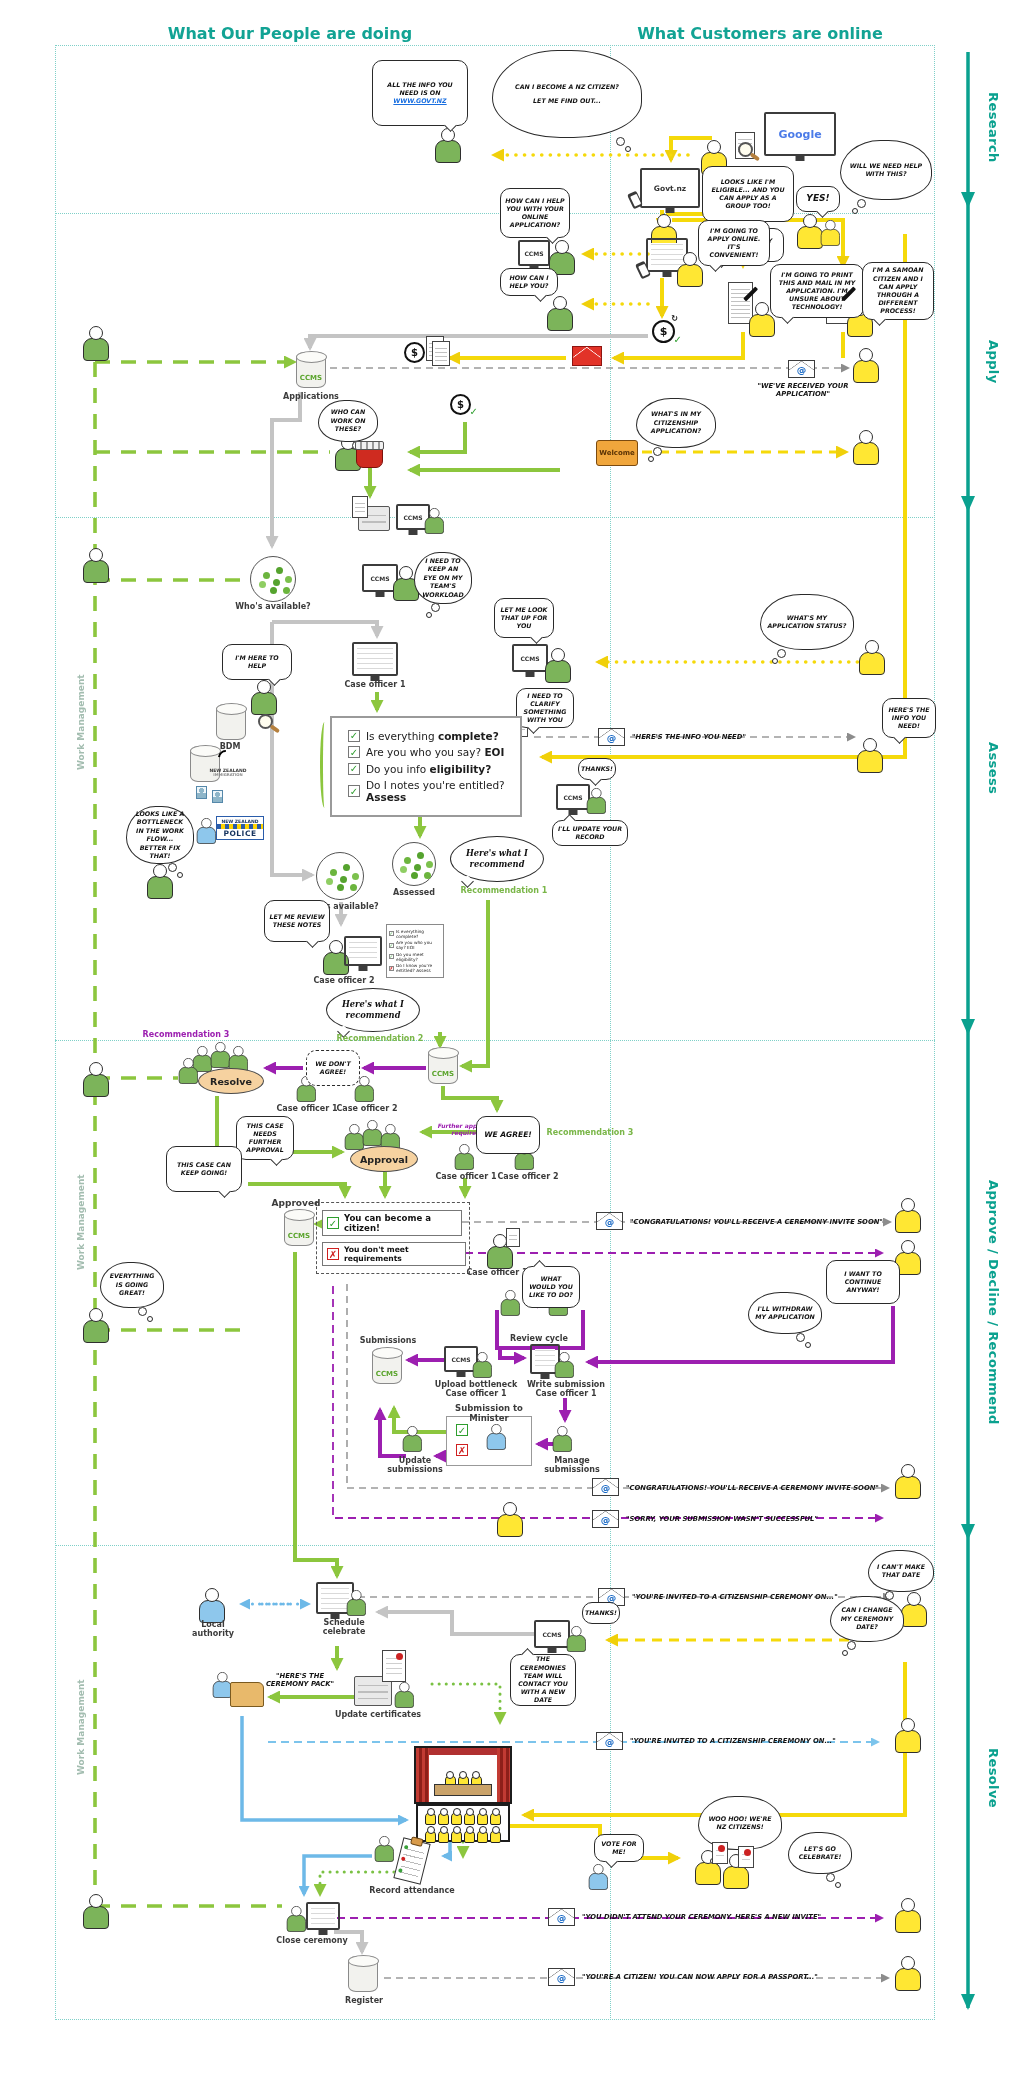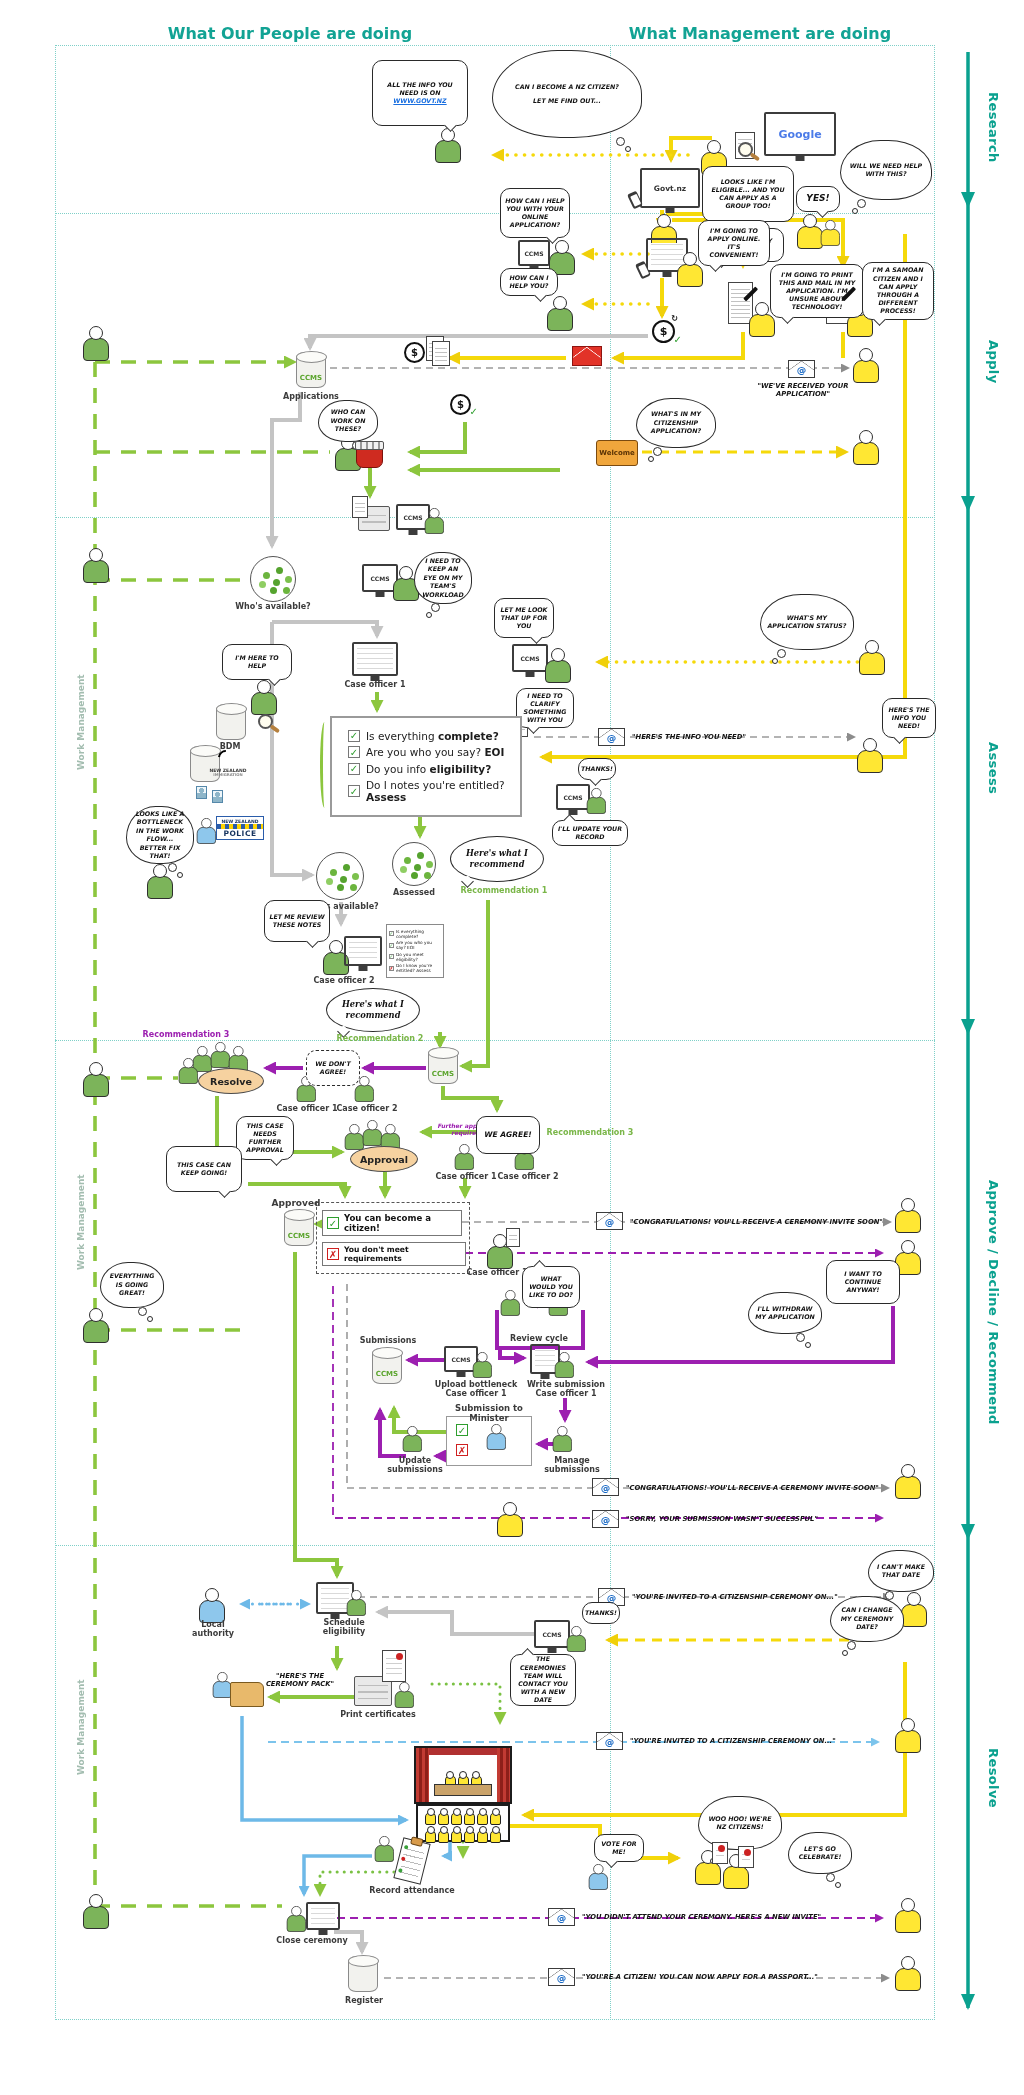--- a/index.html
+++ b/index.html
@@ -124,21 +124,21 @@
 
 <div id="canvas">
 
   <div class="border-box" style="left:55px;top:45px;width:880px;height:1975px"></div>
   <div class="vline" style="left:610px;top:45px;height:1975px"></div>
   <div class="hline" style="left:55px;top:213px;width:880px"></div>
   <div class="hline" style="left:55px;top:517px;width:880px"></div>
   <div class="hline" style="left:55px;top:1040px;width:880px"></div>
   <div class="hline" style="left:55px;top:1545px;width:880px"></div>
   <div class="hdr" style="left:120px;top:24px;width:340px">What Our People are doing</div>
-  <div class="hdr" style="left:600px;top:24px;width:320px">What Management are doing</div>
+  <div class="hdr" style="left:600px;top:24px;width:320px">What Customers are online</div>
   <div class="phase" style="left:986px;top:92px">Research</div>
   <div class="phase" style="left:986px;top:340px">Apply</div>
   <div class="phase" style="left:986px;top:742px">Assess</div>
   <div class="phase" style="left:986px;top:1180px">Approve / Decline / Recommend</div>
   <div class="phase" style="left:986px;top:1748px">Resolve</div>
   <div class="wm" style="left:76px;top:650px;height:120px">Work Management</div>
   <div class="wm" style="left:76px;top:1150px;height:120px">Work Management</div>
   <div class="wm" style="left:76px;top:1655px;height:120px">Work Management</div>
 
   <svg class="wires" width="1024" height="2095" viewBox="0 0 1024 2095">
@@ -707,21 +707,21 @@
     </div>
   <div class="q" style="left:626px;top:1515px">"Sorry, your submission wasn't successful"</div>
 
   <div class="person blue node" style="left:198px;top:1588px"></div>
   <div class="lbl" style="left:182px;top:1620px;width:62px">
     <span>Local authority</span>
   </div>
   <div class="monitor lines" style="left:316px;top:1582px;width:38px;height:32px"></div>
   <div class="person green sm node" style="left:346px;top:1590px"></div>
   <div class="lbl" style="left:310px;top:1618px;width:68px">
-    <span>Schedule eligibility</span>
+    <span>Schedule celebrate</span>
   </div>
   <div class="email" style="left:598px;top:1588px">
       <b>@</b>
     </div>
   <div class="q" style="left:632px;top:1593px">"You're invited to a citizenship ceremony on..."</div>
   <div class="thought" style="left:868px;top:1550px;width:66px;height:42px">
     <span>I can't make that date</span>
   </div>
   <div class="person yellow node" style="left:900px;top:1592px"></div>
   <div class="thought" style="left:830px;top:1596px;width:74px;height:46px">
@@ -734,21 +734,21 @@
   <div class="bubble t-none" style="left:582px;top:1602px;width:38px;height:22px">
     <span>Thanks!</span>
   </div>
   <div class="bubble t-top" style="left:510px;top:1654px;width:66px;height:52px">
     <span>The ceremonies team will contact you with a new date</span>
   </div>
   <div class="printer" style="left:354px;top:1676px;width:38px;height:30px"></div>
   <div class="cert" style="left:382px;top:1650px;width:24px;height:32px"></div>
   <div class="person green sm node" style="left:394px;top:1682px"></div>
   <div class="lbl" style="left:332px;top:1710px;width:92px">
-    <span>Print certificates</span>
+    <span>Update certificates</span>
   </div>
   <div class="person blue sm node" style="left:212px;top:1672px"></div>
   <div class="folder" style="left:230px;top:1682px;width:34px;height:25px"></div>
   <div class="q wrap" style="left:264px;top:1672px;width:72px">"Here's the ceremony pack"</div>
   <div class="email" style="left:596px;top:1732px">
       <b>@</b>
     </div>
   <div class="q" style="left:630px;top:1737px">"You're invited to a citizenship ceremony on..."</div>
   <div class="person yellow node" style="left:894px;top:1718px"></div>
 

